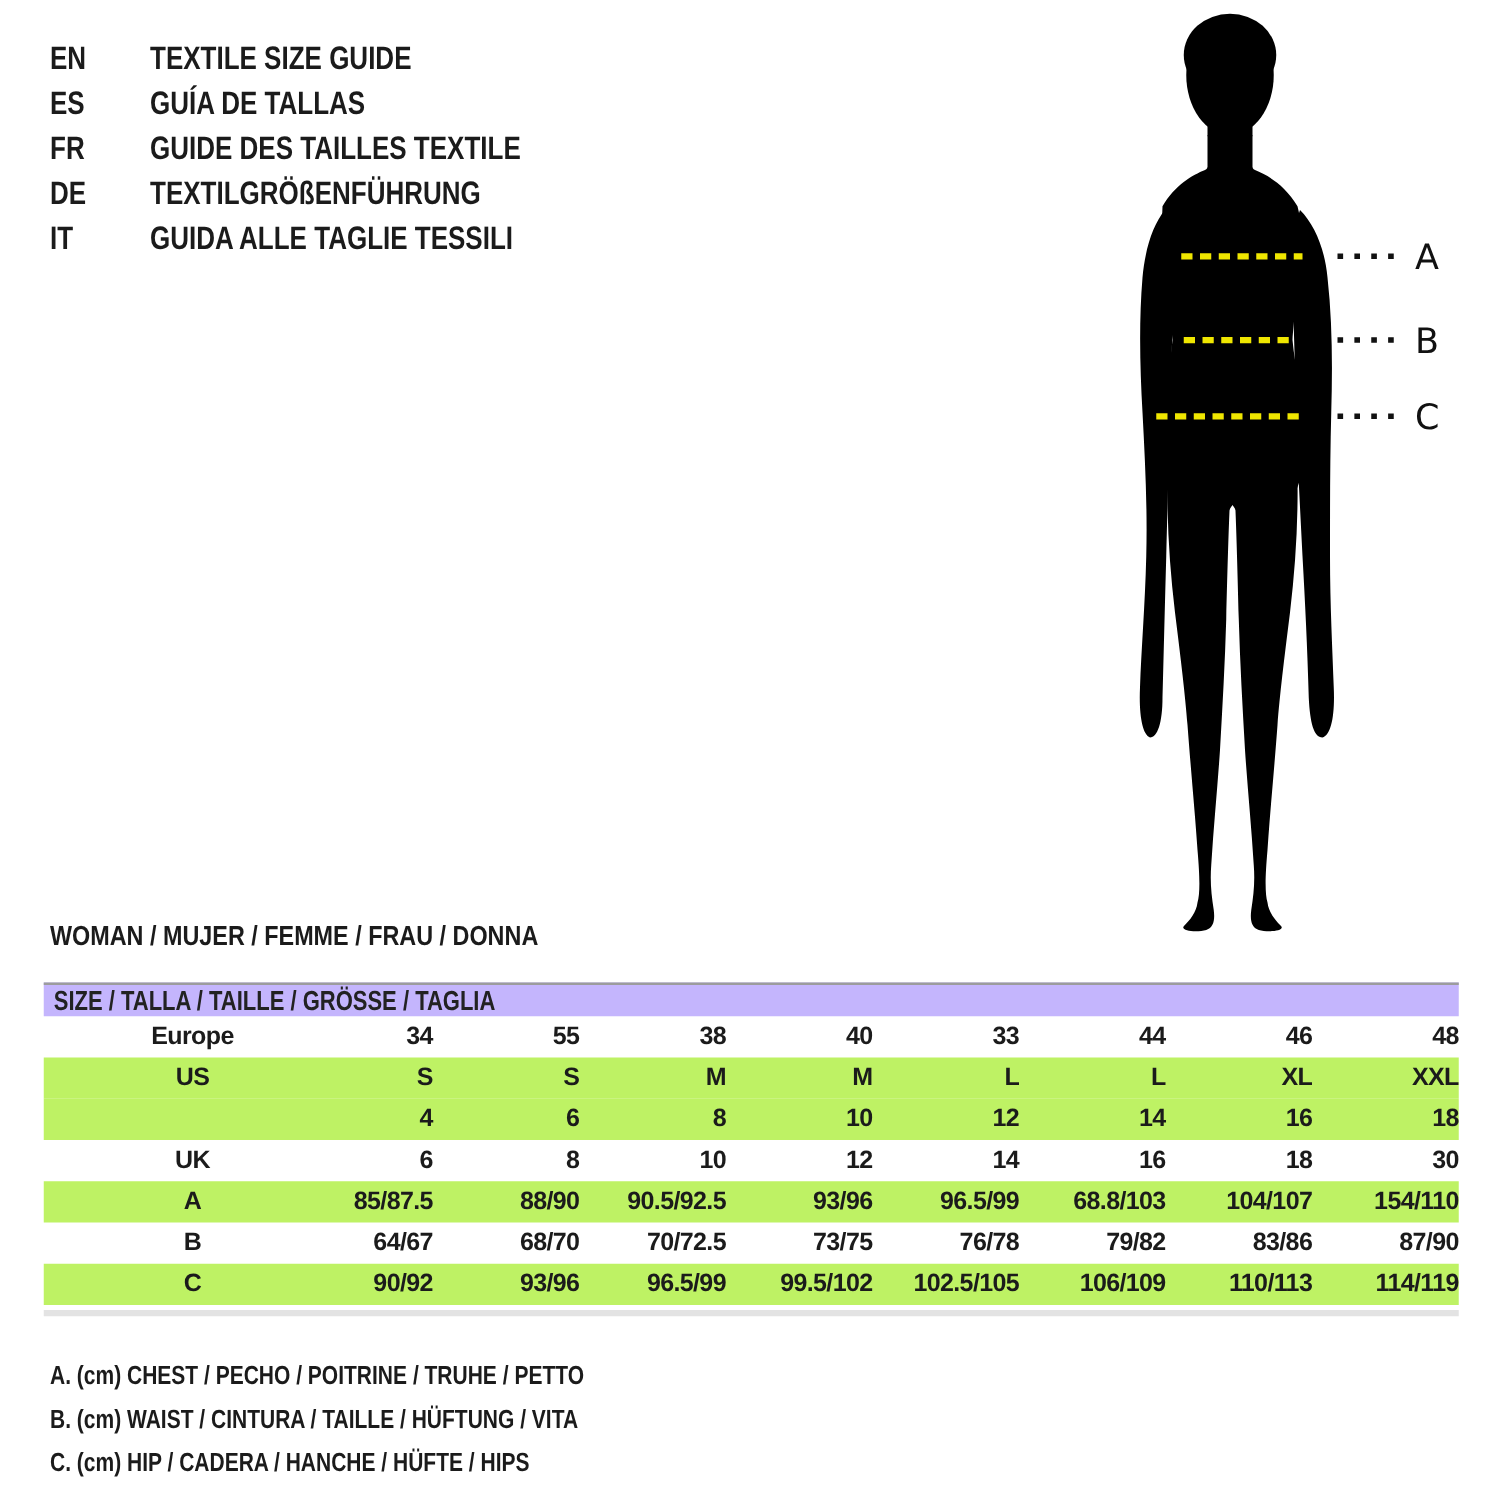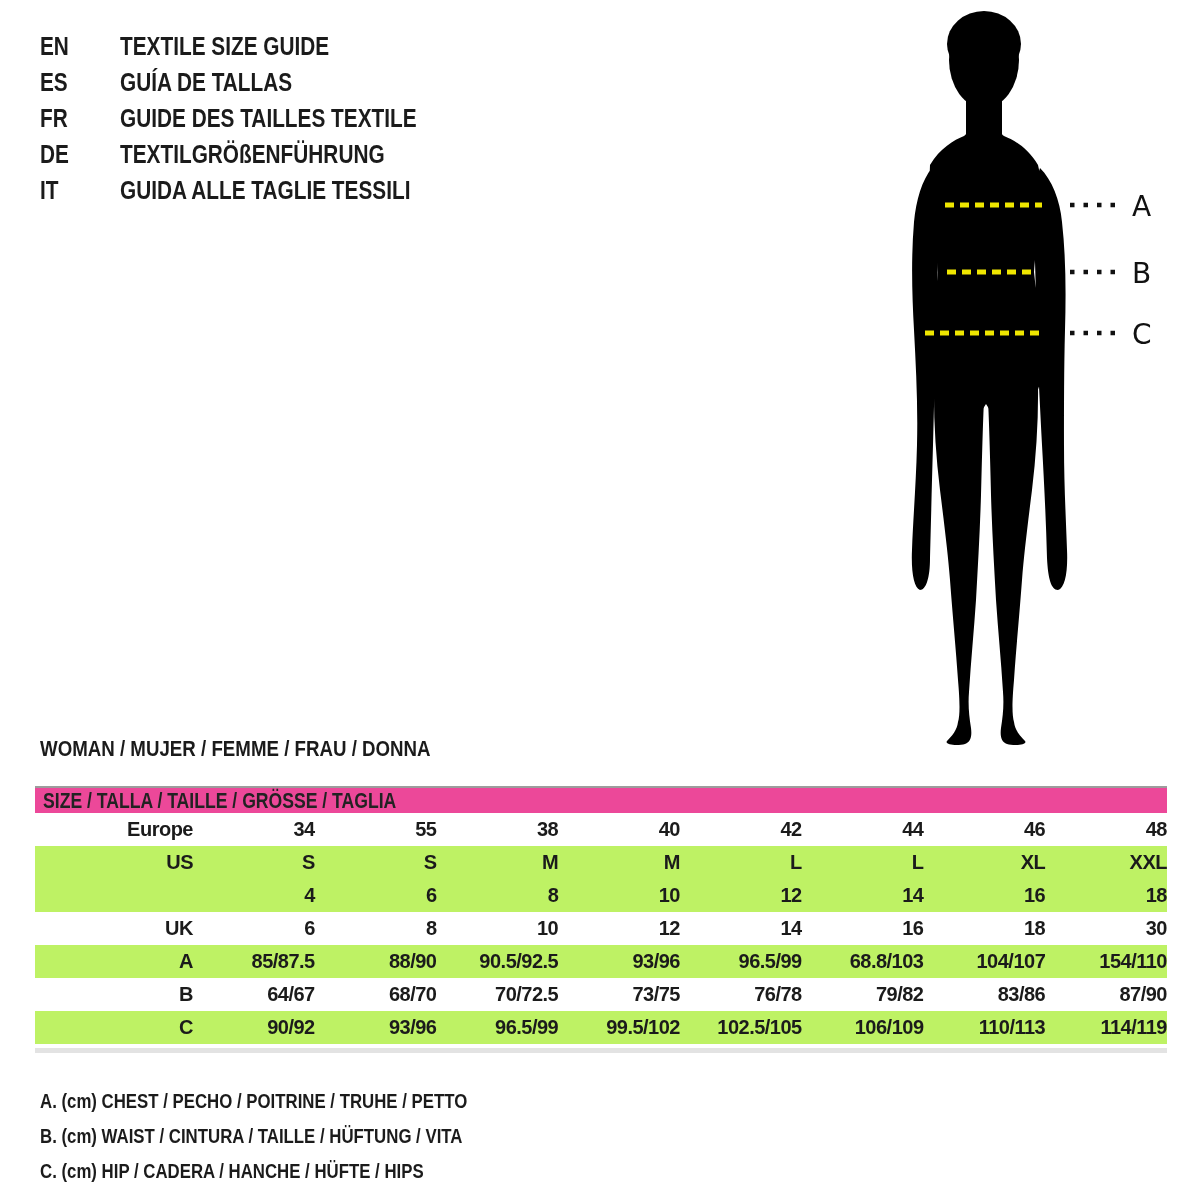--- a/index.html
+++ b/index.html
@@ -20,30 +20,30 @@
   .figure-wrap{position:absolute;left:890px;top:0;width:270px;height:760px;}
   .figure-wrap svg{display:block;width:270px;height:760px;}
   
   .section-title{
     position:absolute;left:40px;top:736px;font-weight:bold;font-size:22px;white-space:nowrap;
     transform:scaleX(0.85);transform-origin:left top;
   }
   
   .size-table{position:absolute;left:35px;top:786px;width:1132px;}
   .table-header{
-    height:25px;line-height:25px;background:#ec4899;border-top:2px solid #9c9c9c;
+    height:25px;line-height:25px;background:#c4b5fd;border-top:2px solid #9c9c9c;
     padding-left:8px;overflow:hidden;
   }
   .table-header span{
     display:inline-block;font-weight:bold;font-size:22px;white-space:nowrap;color:#222;
     transform:scaleX(0.8);transform-origin:left center;
   }
   .t-row{display:flex;height:33px;line-height:33px;font-weight:bold;font-size:20px;letter-spacing:-0.5px;}
   .t-row.shade{background:#bef264;}
-  .t-label{width:158px;padding-left:8px;box-sizing:border-box;text-align:right;}
+  .t-label{width:158px;padding-left:8px;box-sizing:border-box;text-align:center;margin-left:36px;}
   .t-cell{flex:1;text-align:right;}
   .table-bottom-rule{position:absolute;left:35px;top:1048px;width:1132px;height:5px;background:#e3e3e3;}
   
   .legend-block{position:absolute;left:40px;top:1083px;}
   .legend-line{
     height:35px;line-height:35px;font-weight:bold;font-size:21px;white-space:nowrap;
     transform:scaleX(0.8);transform-origin:left center;
   }
 </style>
 </head>
@@ -173,21 +173,21 @@
   <div class="table-header">
     <span>SIZE / TALLA / TAILLE / GRÖSSE / TAGLIA</span>
   </div>
 
   <div class="t-row">
     <div class="t-label">Europe</div>
     <div class="t-cell">34</div>
     <div class="t-cell">55</div>
     <div class="t-cell">38</div>
     <div class="t-cell">40</div>
-    <div class="t-cell">42</div>
+    <div class="t-cell">33</div>
     <div class="t-cell">44</div>
     <div class="t-cell">46</div>
     <div class="t-cell">48</div>
   </div>
 
   <div class="t-row shade">
     <div class="t-label">US</div>
     <div class="t-cell">S</div>
     <div class="t-cell">S</div>
     <div class="t-cell">M</div>

